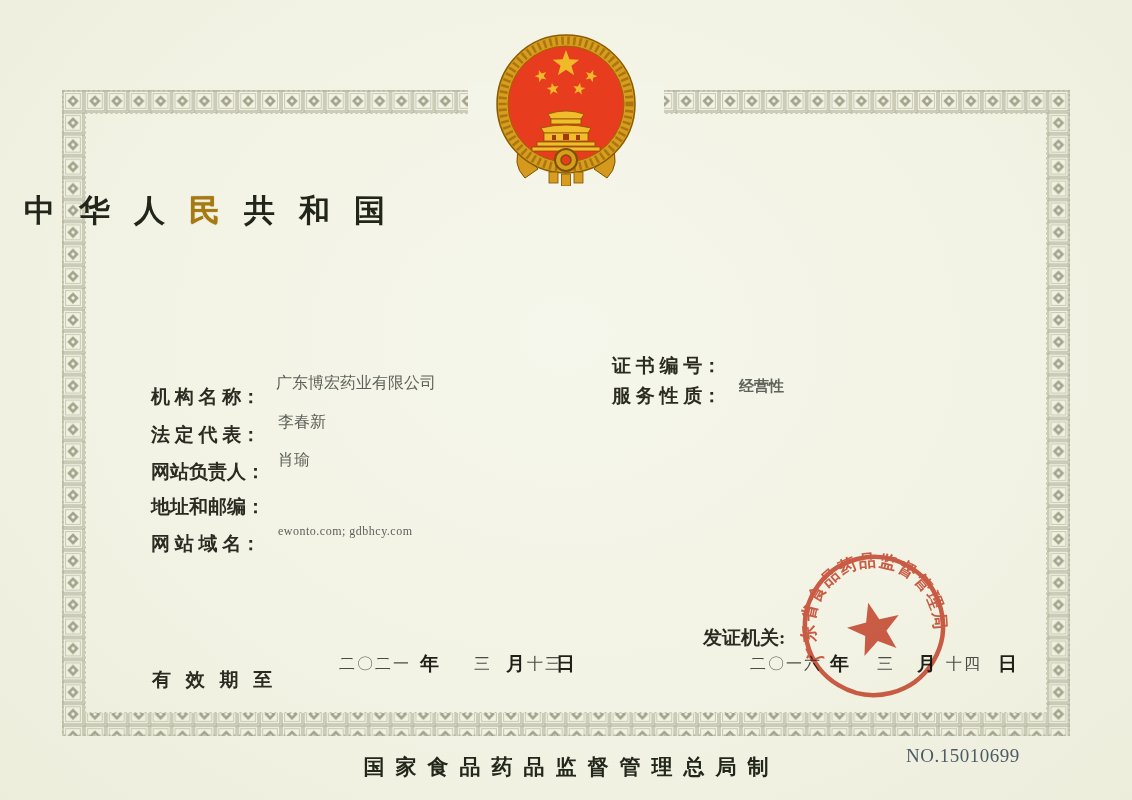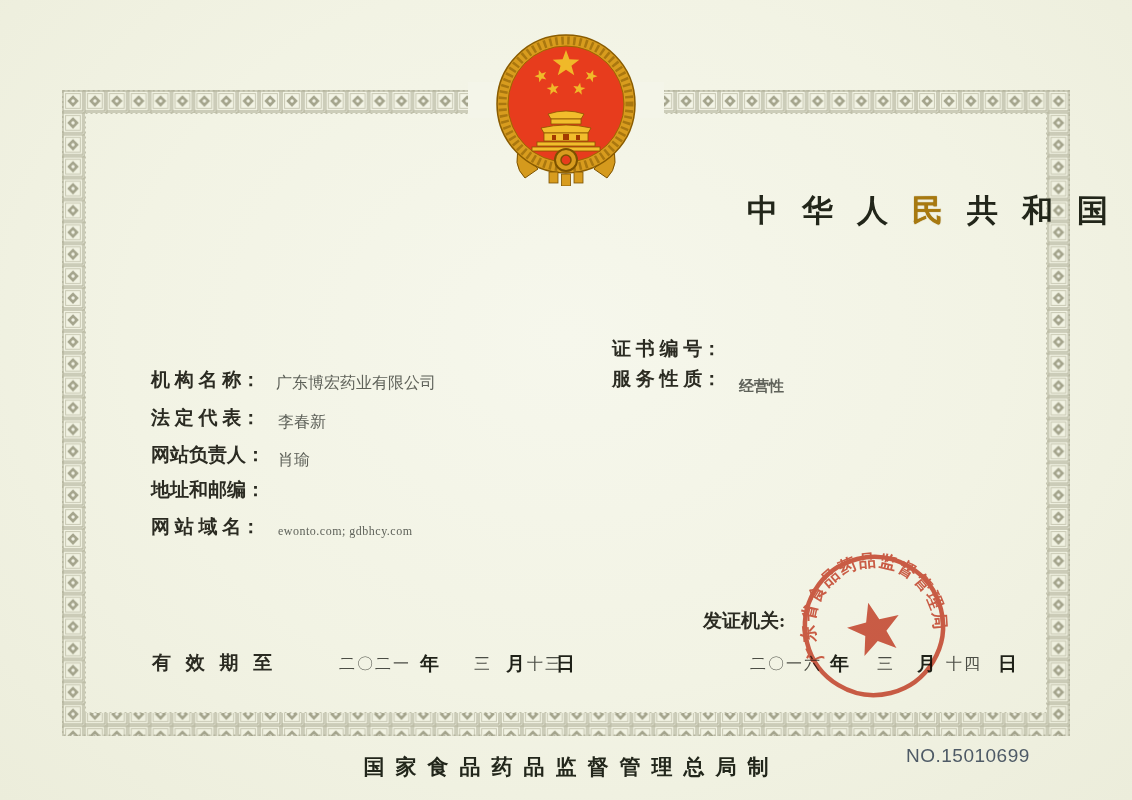--- a/index.html
+++ b/index.html
@@ -5,39 +5,39 @@
   html,body{margin:0;padding:0;}
   .cert{
     position:relative;width:1132px;height:800px;overflow:hidden;
     background:radial-gradient(ellipse at 50% 42%, #f6f7ec 0%, #f2f3e4 55%, #eceddb 100%);
     font-family:"Liberation Serif", serif;color:#23271c;
   }
   .abs{position:absolute;white-space:nowrap;}
   .border-svg{position:absolute;left:62px;top:90px;}
   .emblem-halo{position:absolute;left:468px;top:82px;width:196px;height:36px;background:#f4f5e9;}
   .emblem{position:absolute;left:491px;top:26px;}
-  .country{position:absolute;top:190px;left:0;width:100%;text-align:right;
+  .country{position:absolute;top:190px;left:0;width:100%;text-align:left;
     font-size:31px;font-weight:bold;letter-spacing:24px;text-indent:24px;color:#22261a;}
   .title{position:absolute;top:246px;left:0;width:100%;text-align:center;
     font-size:48px;font-weight:bold;letter-spacing:4px;text-indent:4px;color:#181c11;}
   .gold{color:#a8790f;text-shadow:0 0 1px #8a6508;}
-  .lbl{font-weight:bold;font-size:19px;color:#2b2b22;}
+  .lbl{font-weight:bold;font-size:19px;color:#2b2b22;margin-top:17px;}
   .val{color:#5f625a;}
   .meta-val{font-size:15px;}
   .bigval{font-size:16px;}
   .smallval{font-size:14px;}
   .monoval{font-size:12px;font-family:Liberation Serif, serif;letter-spacing:0.5px;}
   .datenum{font-size:16px;color:#4b4d45;letter-spacing:2px;}
   .dateunit{font-size:19px;font-weight:bold;color:#1f2118;}
   .seal{position:absolute;left:799px;top:551px;transform:rotate(-14deg);
     mix-blend-mode:multiply;opacity:0.92;}
   .footer-maker{position:absolute;top:744px;left:0;width:100%;text-align:center;
     font-size:21px;font-weight:bold;letter-spacing:11px;text-indent:11px;color:#22261b;margin-top:9px;}
   .serial{position:absolute;left:906px;top:745px;font-size:19px;
-    font-family:Liberation Sans, sans-serif;color:#4e5a66;letter-spacing:0.5px;}
+    font-family:Liberation Serif, serif;color:#4e5a66;letter-spacing:0.5px;}
 </style>
 </head>
 <body>
 
 <div class="cert">
 
   <svg class="border-svg" width="1008" height="646" viewBox="0 0 1008 646">
     <defs>
       <pattern id="orn" width="21.9" height="21.9" patternUnits="userSpaceOnUse">
         <rect x="1" y="1" width="19.9" height="19.9" fill="none" stroke="#b3b39c" stroke-width="1.2"></rect>

